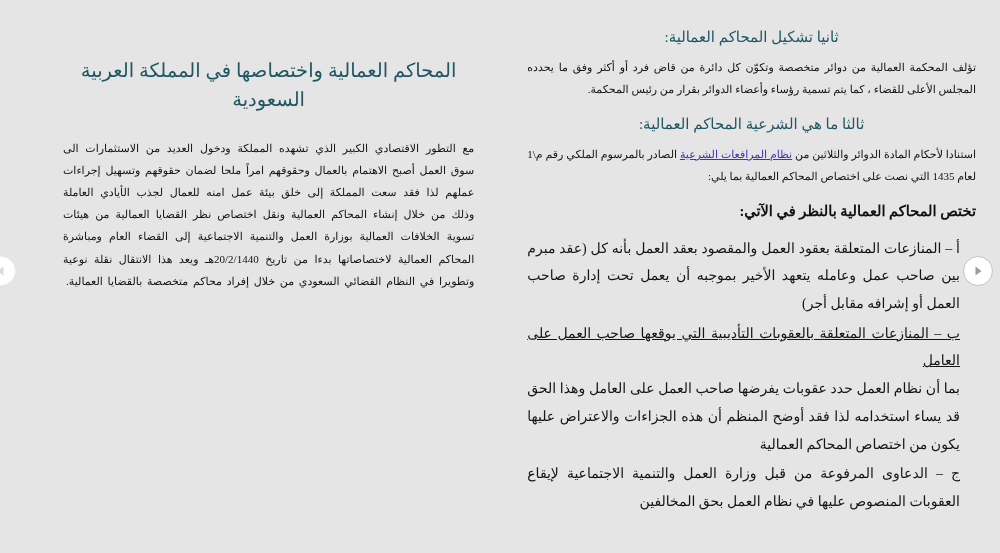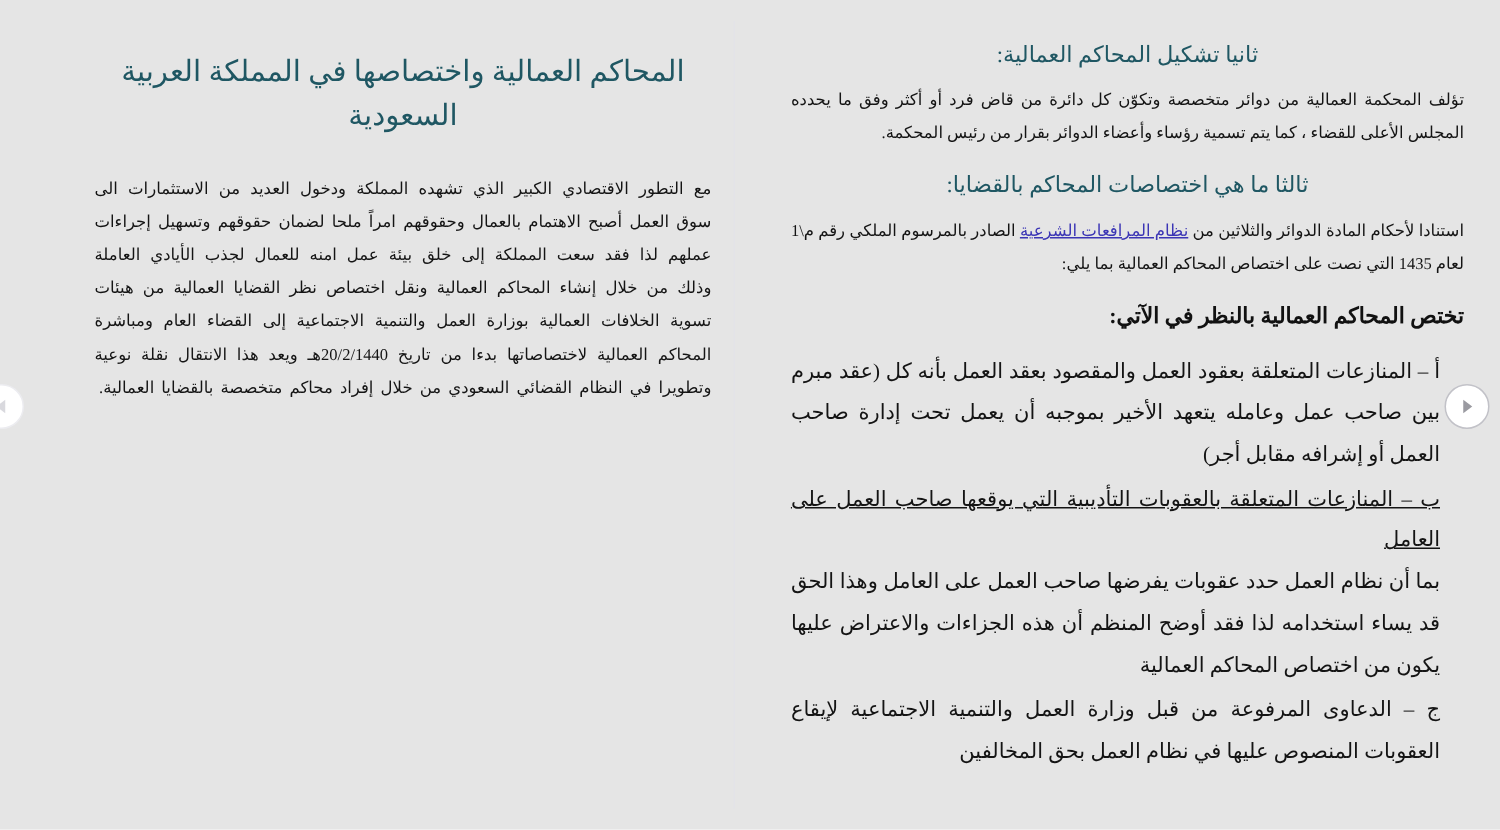--- a/index.html
+++ b/index.html
@@ -46,21 +46,21 @@
     text-align: justify;
   }
   .pane-right {            
     width: 511px;
     order: 1;
     padding: 14px 24px 10px 20px;
   }
   .pane-left {             
     width: 489px;
     order: 2;
-    padding: 24px 33px 10px 28px;
+    padding: 46px 33px 10px 28px;
     margin-left: 35px;
   }
 
   
   .doc-title {
     font-size: 19.5px;
     line-height: 1.5;
     color: #1f5763;
     text-align: center;
     margin: 10px 0 22px 0;
@@ -145,21 +145,21 @@
 <div id="page">
 
   <div class="pane-divider"></div>
 
   <div class="pane pane-right">
 
     <div class="heading heading-center">ثانيا تشكيل المحاكم العمالية:</div>
 
     <p class="body-text">تؤلف المحكمة العمالية من دوائر متخصصة وتكوّن كل دائرة من قاض فرد أو أكثر وفق ما يحدده المجلس الأعلى للقضاء ، كما يتم تسمية رؤساء وأعضاء الدوائر بقرار من رئيس المحكمة.</p>
 
-    <div class="heading heading-center">ثالثا ما هي اختصاصات المحاكم بالقضايا:</div>
+    <div class="heading heading-center">ثالثا ما هي الشرعية المحاكم العمالية:</div>
 
     <p class="body-text"><span>استنادا لأحكام المادة الدوائر والثلاثين من </span><a class="inline-link" href="#">نظام المرافعات الشرعية</a><span> الصادر بالمرسوم الملكي رقم م\1 لعام 1435 التي نصت على اختصاص المحاكم العمالية بما يلي:</span></p>
 
     <div class="bold-lead">تختص المحاكم العمالية بالنظر في الآتي:</div>
 
     <p class="clause">أ – المنازعات المتعلقة بعقود العمل والمقصود بعقد العمل بأنه كل (عقد مبرم بين صاحب عمل وعامله يتعهد الأخير بموجبه أن يعمل تحت إدارة صاحب العمل أو إشرافه مقابل أجر)</p>
 
     <p class="clause tight">ب – المنازعات المتعلقة بالعقوبات التأديبية التي يوقعها صاحب العمل على العامل</p>
 
     <p class="clause">بما أن نظام العمل حدد عقوبات يفرضها صاحب العمل على العامل وهذا الحق قد يساء استخدامه لذا فقد أوضح المنظم أن هذه الجزاءات والاعتراض عليها يكون من اختصاص المحاكم العمالية</p>

